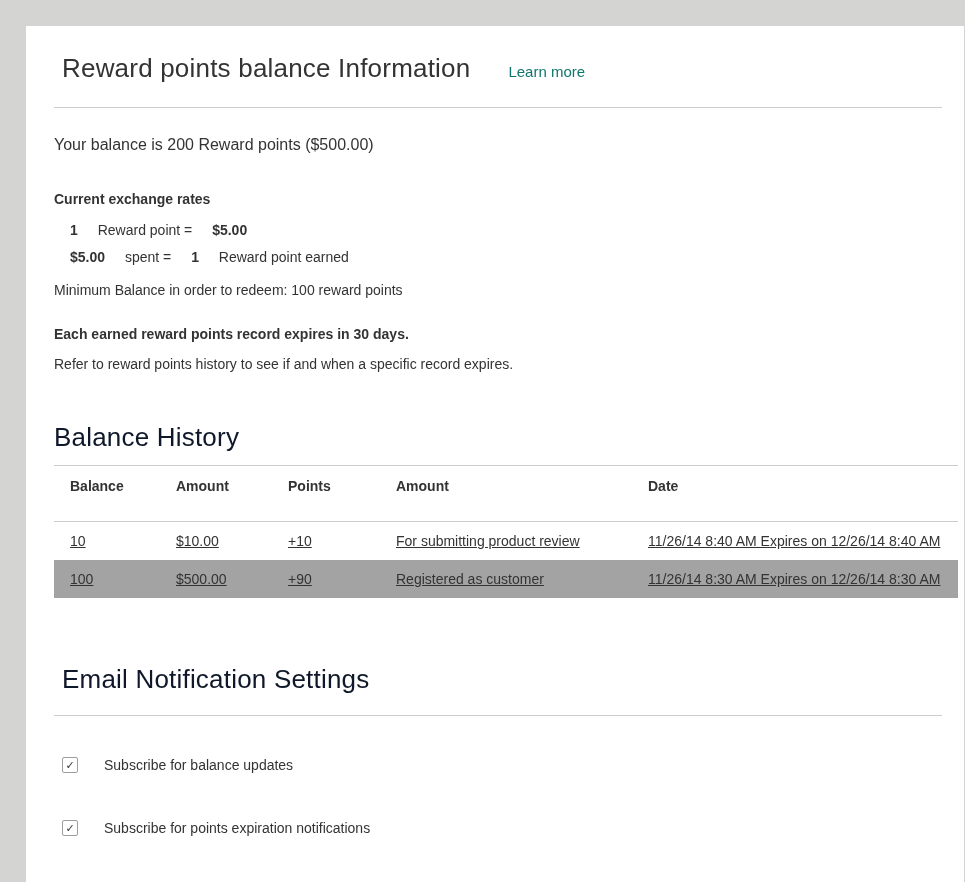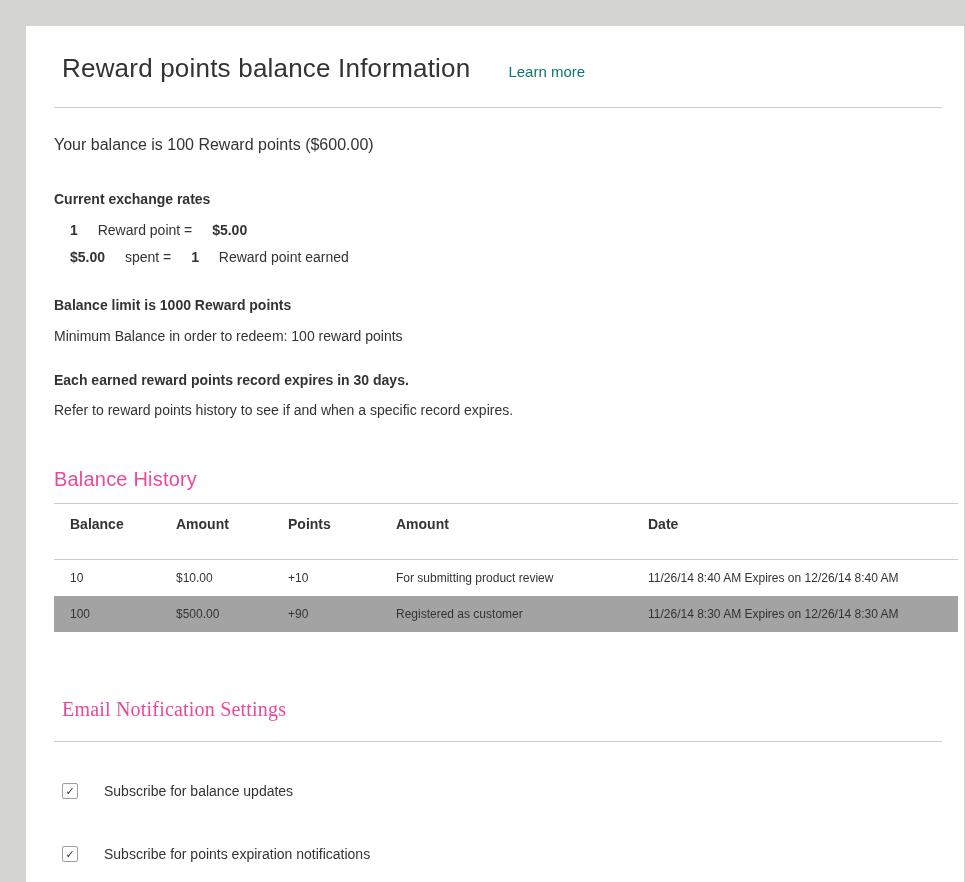--- a/index.html
+++ b/index.html
@@ -40,56 +40,56 @@
   .balance-message { margin-top: 28px; font-size: 16px; }
   .exchange-heading { margin-top: 37px; font-weight: bold; }
   .exchange-lines { margin-top: 14px; line-height: 19px; }
   .b { font-weight: bold; }
   .limit-line { margin-top: 30px; font-weight: bold; }
   .min-line { margin-top: 15px; }
   .expiry-line { margin-top: 28px; font-weight: bold; }
   .expiry-note { margin-top: 14px; }
   
   h2.section-title {
-    font-size: 20px;
+    font-size: 26px;
     font-weight: 300;
-    color: #ec4899;
+    color: #0f172a;
     letter-spacing: 0.2px;
   }
   .history-title { margin-top: 50px; }
   
   table.history-table {
     width: 100%;
     margin-top: 12px;
     border-collapse: collapse;
   }
   table.history-table thead th {
     text-align: left;
     font-weight: bold;
     font-size: 14px;
     padding: 12px 10px 27px 16px;
     border-top: 1px solid #cccccc;
     border-bottom: 1px solid #cccccc;
   }
   table.history-table tbody td {
-    font-size: 12px;
+    font-size: 14px;
     padding: 11px 10px 11px 16px;
     vertical-align: top;
+    text-decoration: underline;
   }
   table.history-table tbody tr.stripe { background: #a3a3a3; }
   .col-balance { width: 106px; }
   .col-amount  { width: 112px; }
   .col-points  { width: 108px; }
   .col-reason  { width: 252px; }
   
   .email-header {
     margin-top: 66px;
     padding-bottom: 12px;
     border-bottom: 1px solid #cccccc;
-    font-family: Liberation Serif, serif;
   }
   .checkbox-row {
     display: flex;
     align-items: center;
     gap: 10px;
     margin-top: 33px;
   }
   .checkbox-row + .checkbox-row { margin-top: 31px; }
   .checkbox {
     width: 16px;
@@ -125,30 +125,29 @@
 </head>
 <body>
 
 <div class="card">
 
   <div class="page-header">
     <h1 class="page-title">Reward points balance Information</h1>
     <a class="learn-more">Learn more</a>
   </div>
 
-  <p class="balance-message">Your balance is 100 Reward points ($600.00)</p>
+  <p class="balance-message">Your balance is 200 Reward points ($500.00)</p>
 
   <p class="exchange-heading">Current exchange rates</p>
 
   <div class="exchange-lines">
     <div><span class="b">1</span><span> Reward point = </span><span class="b">$5.00</span></div>
     <div><span class="b">$5.00</span><span> spent = </span><span class="b">1</span><span> Reward point earned</span></div>
   </div>
 
-  <p class="limit-line">Balance limit is 1000 Reward points</p>
   <p class="min-line">Minimum Balance in order to redeem: 100 reward points</p>
   <p class="expiry-line">Each earned reward points record expires in 30 days.</p>
   <p class="expiry-note">Refer to reward points history to see if and when a specific record expires.</p>
 
   <h2 class="section-title history-title">Balance History</h2>
 
   <table class="history-table">
     <thead>
       <tr>
         <th class="col-balance">Balance</th>

